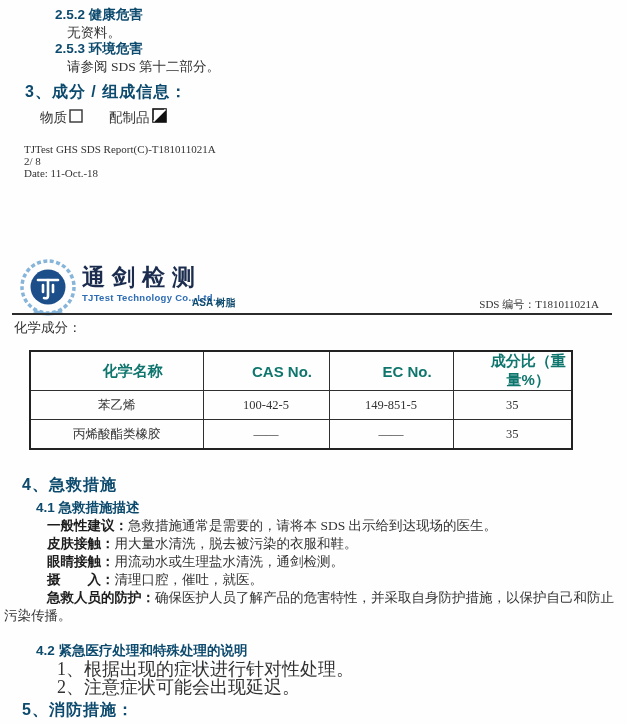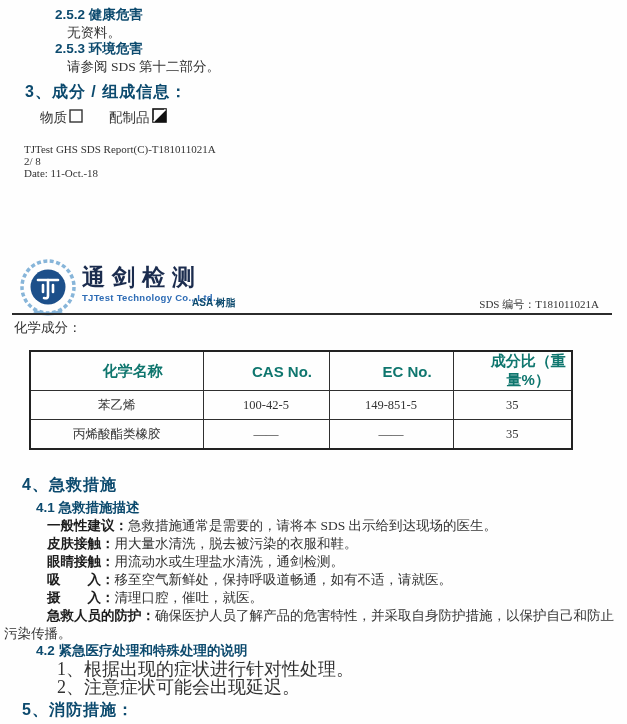--- a/index.html
+++ b/index.html
@@ -129,21 +129,20 @@
     </tbody>
   </table>
 
   <div class="abs hsans sec-title" style="left:22px;top:475px;">4、急救措施</div>
   <div class="abs hsans sub-title" style="left:36px;top:499px;">4.1 急救措施描述</div>
 
   <div class="abs fa-items" style="left:0;top:517px;width:622px;">
     <p><b>一般性建议：</b><span>急救措施通常是需要的，请将本 SDS 出示给到达现场的医生。</span></p>
     <p><b>皮肤接触：</b><span>用大量水清洗，脱去被污染的衣服和鞋。</span></p>
     <p><b>眼睛接触：</b><span>用流动水或生理盐水清洗，通剑检测。</span></p>
-    <p><b>吸　　入：</b><span>移至空气新鲜处，保持呼吸道畅通，如有不适，请就医。</span></p>
     <p><b>摄　　入：</b><span>清理口腔，催吐，就医。</span></p>
     <p class="outdent"><b>急救人员的防护：</b><span>确保医护人员了解产品的危害特性，并采取自身防护措施，以保护自己和防止污染传播。</span></p>
   </div>
 
   <div class="abs hsans sub-title" style="left:36px;top:642px;">4.2 紧急医疗处理和特殊处理的说明</div>
   <div class="abs note-line" style="left:57px;top:661px;">1、根据出现的症状进行针对性处理。</div>
   <div class="abs note-line" style="left:57px;top:679px;">2、注意症状可能会出现延迟。</div>
 
   <div class="abs hsans sec-title" style="left:22px;top:700px;">5、消防措施：</div>
 

